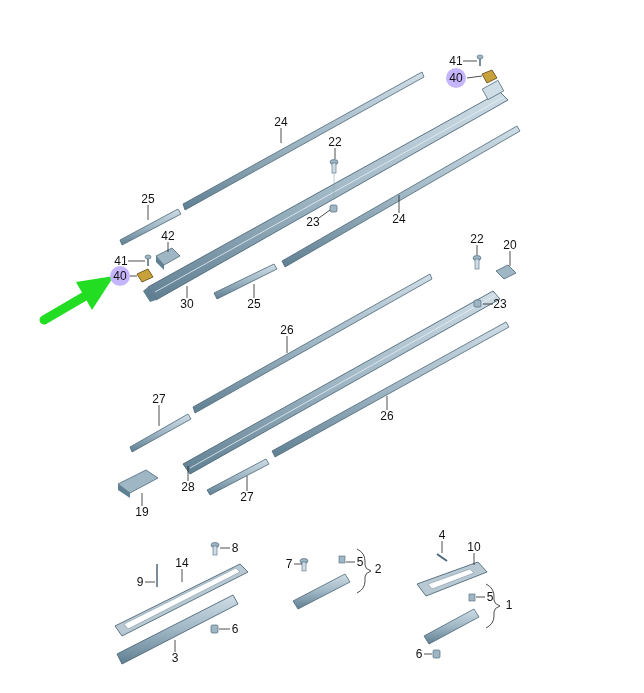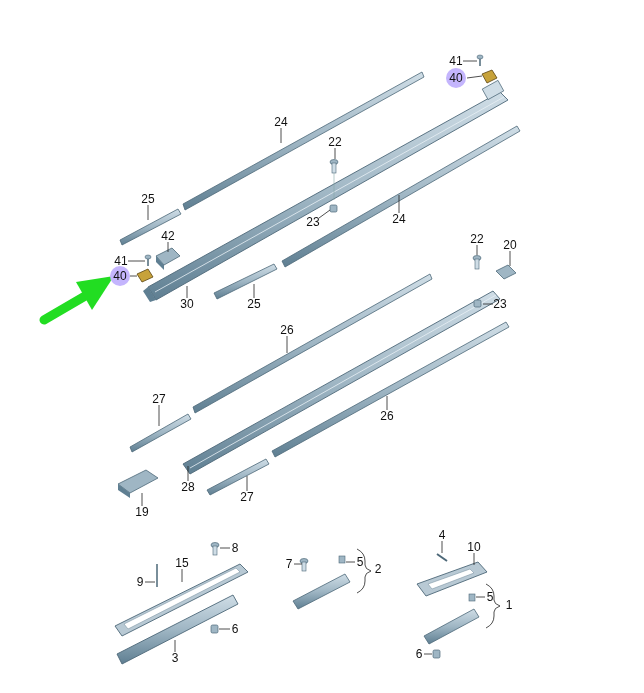--- a/index.html
+++ b/index.html
@@ -215,21 +215,21 @@
   <span class="lbl" style="left:500px;top:300px">23</span>
   <span class="lbl" style="left:287px;top:326px">26</span>
   <span class="lbl" style="left:159px;top:395px">27</span>
   <span class="lbl" style="left:387px;top:412px">26</span>
   <span class="lbl" style="left:188px;top:483px">28</span>
   <span class="lbl" style="left:247px;top:493px">27</span>
   <span class="lbl" style="left:142px;top:508px">19</span>
   <span class="lbl" style="left:235px;top:544px">8</span>
   <span class="lbl" style="left:442px;top:531px">4</span>
   <span class="lbl" style="left:474px;top:543px">10</span>
-  <span class="lbl" style="left:182px;top:559px">15</span>
+  <span class="lbl" style="left:182px;top:559px">14</span>
   <span class="lbl" style="left:289px;top:560px">7</span>
   <span class="lbl" style="left:360px;top:558px">5</span>
   <span class="lbl" style="left:378px;top:565px">2</span>
   <span class="lbl" style="left:140px;top:578px">9</span>
   <span class="lbl" style="left:490px;top:593px">5</span>
   <span class="lbl" style="left:509px;top:601px">1</span>
   <span class="lbl" style="left:235px;top:625px">6</span>
   <span class="lbl" style="left:175px;top:654px">3</span>
   <span class="lbl" style="left:419px;top:650px">6</span>
 </div>

